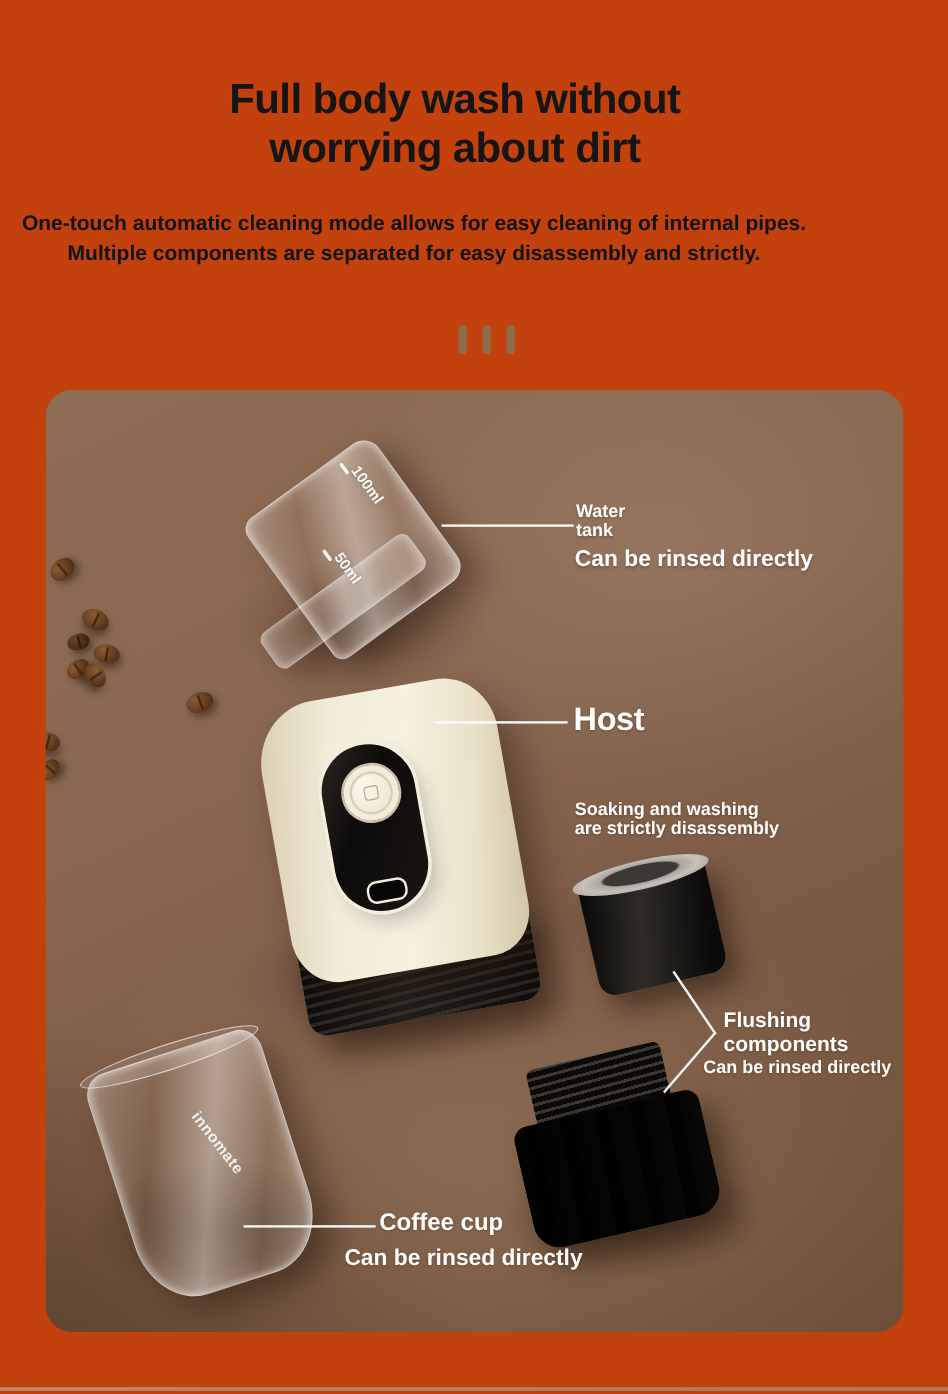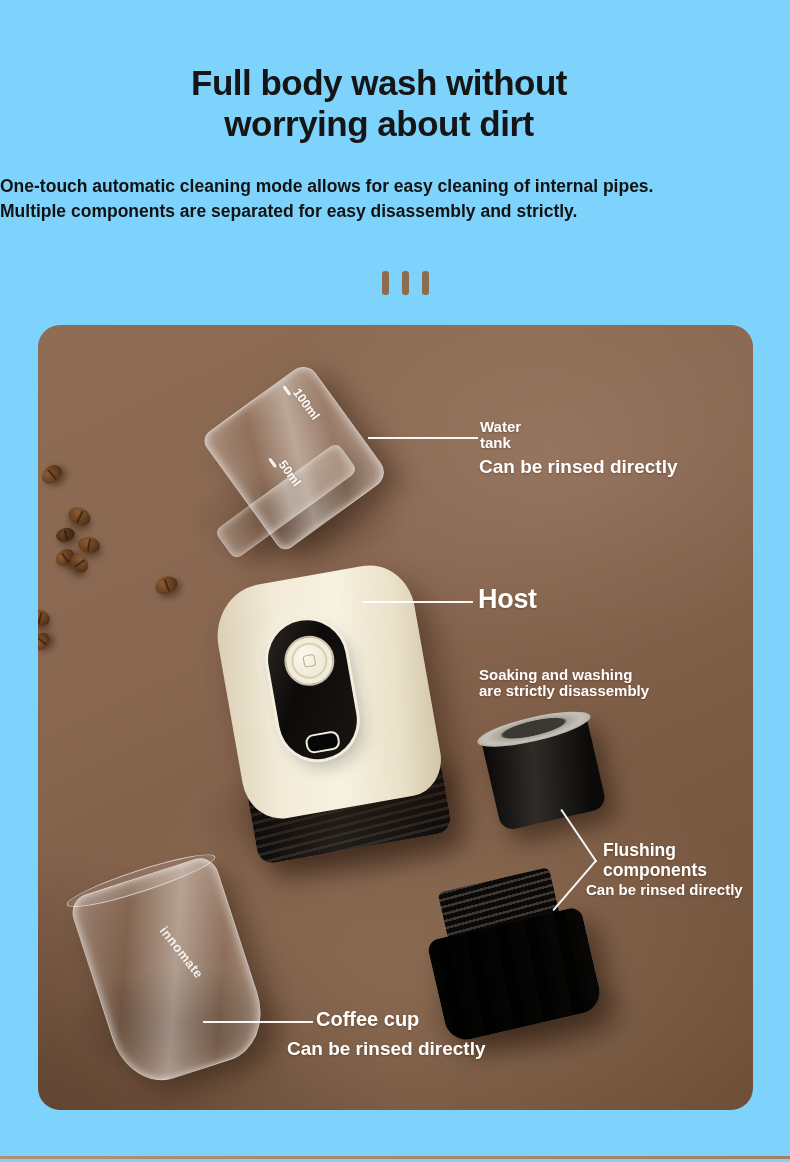--- a/index.html
+++ b/index.html
@@ -1,22 +1,22 @@
 <!DOCTYPE html>
 <html><head>
 <meta charset="utf-8">
 <style>
   html,body{margin:0;padding:0;background:#ffffff;}
   body{font-family:"Liberation Sans", sans-serif; -webkit-font-smoothing:antialiased;}
-  .page{position:relative;width:790px;height:1162px;background:#7dd3fc;overflow:hidden;}
+  .page{position:relative;width:790px;height:1162px;background:#c2410c;overflow:hidden;}
 
   
   .title{position:absolute;left:0;top:62px;width:758px;text-align:center;
          font-size:35px;line-height:41px;font-weight:700;color:#151515;letter-spacing:-0.5px;}
-  .subtitle{position:absolute;left:0;top:174px;width:690px;text-align:left;
+  .subtitle{position:absolute;left:0;top:174px;width:690px;text-align:center;
             font-size:17.5px;line-height:24.5px;font-weight:700;color:#121212;}
   .decor-bars{position:absolute;left:382px;top:271px;display:flex;gap:13px;}
   .decor-bars span{display:block;width:7px;height:24px;border-radius:3px;background:#8d6d4d;}
 
   
   .panel{position:absolute;left:38px;top:325px;width:715px;height:785px;border-radius:22px;overflow:hidden;
          background:
            radial-gradient(ellipse 420px 300px at 72% 16%, rgba(255,238,218,.10), transparent 70%),
            radial-gradient(ellipse 520px 340px at 52% 82%, rgba(238,208,176,.14), transparent 72%),
            radial-gradient(ellipse 560px 420px at -4% 104%, rgba(28,13,4,.30), transparent 70%),

